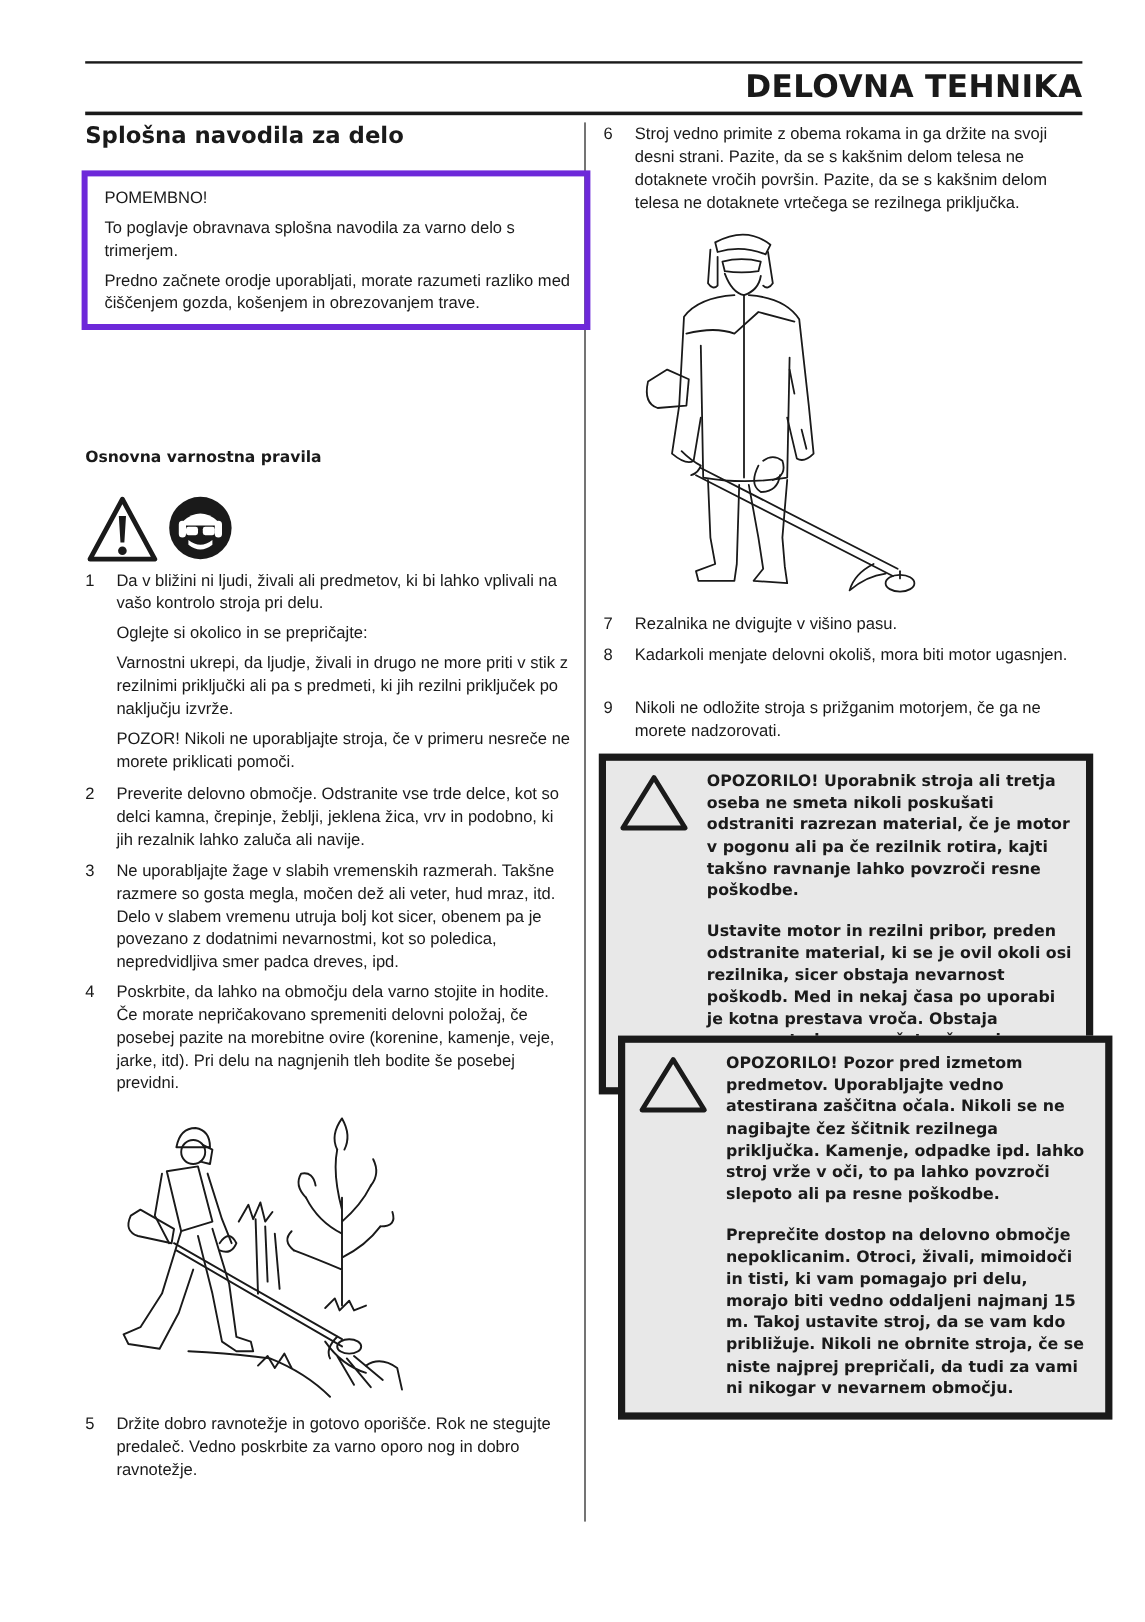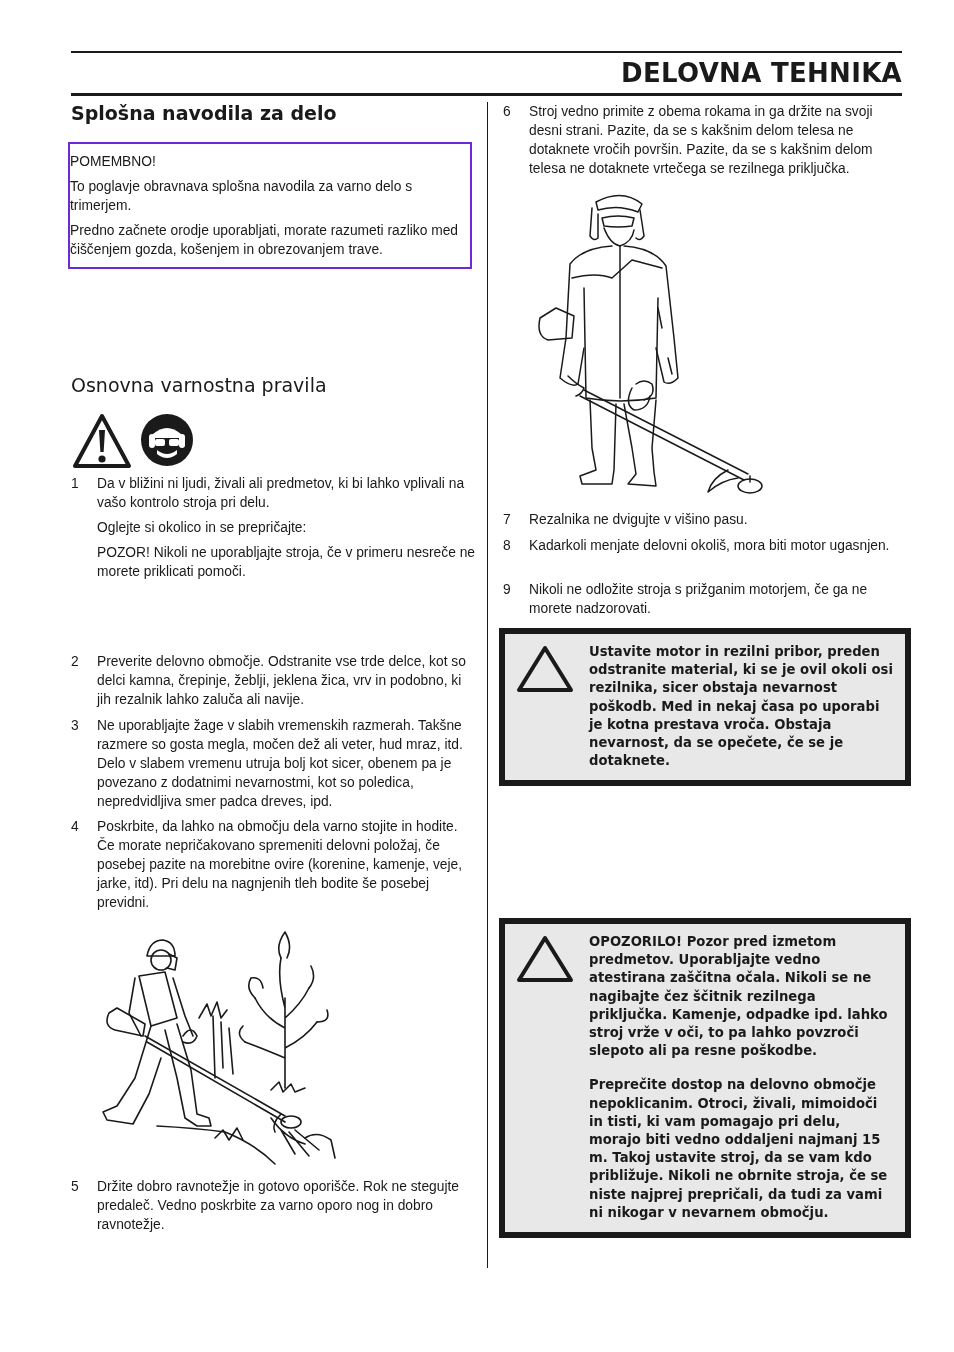--- a/index.html
+++ b/index.html
@@ -5,26 +5,26 @@
   html, body { margin: 0; padding: 0; background: #ffffff; }
   body { width: 954px; height: 1352px; position: relative; overflow: hidden;
          font-family: "Liberation Sans", sans-serif; color: #1a1a1a; }
   .rule-top { position: absolute; left: 71px; top: 51px; width: 831px; height: 2px; background: #1a1a1a; }
   .rule-bottom { position: absolute; left: 71px; top: 93px; width: 831px; height: 3px; background: #1a1a1a; }
   .page-title { position: absolute; left: 71px; top: 58px; width: 831px; text-align: right;
                 font-family: "DejaVu Sans", sans-serif; font-weight: bold; font-size: 26px; letter-spacing: 0.3px; }
   .col-divider { position: absolute; left: 487px; top: 102px; width: 1px; height: 1166px; background: #1a1a1a; }
 
   h1.section { font-family: "DejaVu Sans", sans-serif; font-weight: bold; font-size: 19px; margin: 0; padding-top: 2px; }
-  h2.sub { font-family: "DejaVu Sans", sans-serif; font-weight: normal; font-size: 19px; margin: 0; }
+  h2.sub { font-family: "DejaVu Sans", sans-serif; font-weight: bold; font-size: 13px; margin: 0; }
 
   .txt { font-family: "Liberation Sans", sans-serif; font-size: 13.8px; line-height: 19px; }
 
-  .important-box { position: absolute; left: 68px; top: 142px; width: 400px; border: 2px solid #6d28d9;
-                   padding: 8px 0 8px 0; }
+  .important-box { position: absolute; left: 68px; top: 142px; width: 400px; border: 5px solid #6d28d9;
+                   padding: 8px 0 8px 14px; }
   .important-box p { margin: 0 0 6px 0; }
   .important-box p:last-child { margin-bottom: 0; }
 
   .sub-heading { position: absolute; left: 71px; top: 374px; }
   .icons { position: absolute; left: 71px; top: 412px; display: flex; gap: 6px; }
 
   .item { position: absolute; display: flex; }
   .item .num { width: 26px; flex: none; }
   .item .body p { margin: 0 0 6px 0; }
 
@@ -74,20 +74,21 @@
       <path d="M18,38 Q28,46 38,38 L38,42 Q28,50 18,42 Z" fill="#ffffff"></path>
     </svg>
   </span>
 </div>
 
 <div class="item txt" style="left:71px;top:474px;width:405px;">
   <span class="num">1</span>
   <div class="body">
     <p>Da v bližini ni ljudi, živali ali predmetov, ki bi lahko vplivali na vašo kontrolo stroja pri delu.</p>
     <p>Oglejte si okolico in se prepričajte:</p>
+    <p>Varnostni ukrepi, da ljudje, živali in drugo ne more priti v stik z rezilnimi priključki ali pa s predmeti, ki jih rezilni priključek po naključju izvrže.</p>
     <p>POZOR! Nikoli ne uporabljajte stroja, če v primeru nesreče ne morete priklicati pomoči.</p>
   </div>
 </div>
 
 <div class="item txt" style="left:71px;top:652px;width:405px;">
   <span class="num">2</span>
   <div class="body">
       <p>Preverite delovno območje. Odstranite vse trde delce, kot so delci kamna, črepinje, žeblji, jeklena žica, vrv in podobno, ki jih rezalnik lahko zaluča ali navije.</p>
     </div>
 </div>
@@ -213,25 +214,26 @@
     </div>
 </div>
 
 <div class="warn-box" style="top:628px;">
   <span class="tri">
     <svg width="60" height="50" viewBox="0 0 60 50">
       <polygon points="30,4 56,46 4,46" fill="none" stroke="#1a1a1a" stroke-width="4" stroke-linejoin="round"></polygon>
     </svg>
   </span>
   <div class="wtext">
+    <p>OPOZORILO! Uporabnik stroja ali tretja oseba ne smeta nikoli poskušati odstraniti razrezan material, če je motor v pogonu ali pa če rezilnik rotira, kajti takšno ravnanje lahko povzroči resne poškodbe.</p>
     <p>Ustavite motor in rezilni pribor, preden odstranite material, ki se je ovil okoli osi rezilnika, sicer obstaja nevarnost poškodb. Med in nekaj časa po uporabi je kotna prestava vroča. Obstaja nevarnost, da se opečete, če se je dotaknete.</p>
   </div>
 </div>
 
-<div class="warn-box" style="top:918px;">
+<div class="warn-box" style="top:863px;margin-left:16px;">
   <span class="tri">
     <svg width="60" height="50" viewBox="0 0 60 50">
       <polygon points="30,4 56,46 4,46" fill="none" stroke="#1a1a1a" stroke-width="4" stroke-linejoin="round"></polygon>
     </svg>
   </span>
   <div class="wtext">
     <p>OPOZORILO! Pozor pred izmetom predmetov. Uporabljajte vedno atestirana zaščitna očala. Nikoli se ne nagibajte čez ščitnik rezilnega priključka. Kamenje, odpadke ipd. lahko stroj vrže v oči, to pa lahko povzroči slepoto ali pa resne poškodbe.</p>
     <p>Preprečite dostop na delovno območje nepoklicanim. Otroci, živali, mimoidoči in tisti, ki vam pomagajo pri delu, morajo biti vedno oddaljeni najmanj 15 m. Takoj ustavite stroj, da se vam kdo približuje. Nikoli ne obrnite stroja, če se niste najprej prepričali, da tudi za vami ni nikogar v nevarnem območju.</p>
   </div>
 </div>

